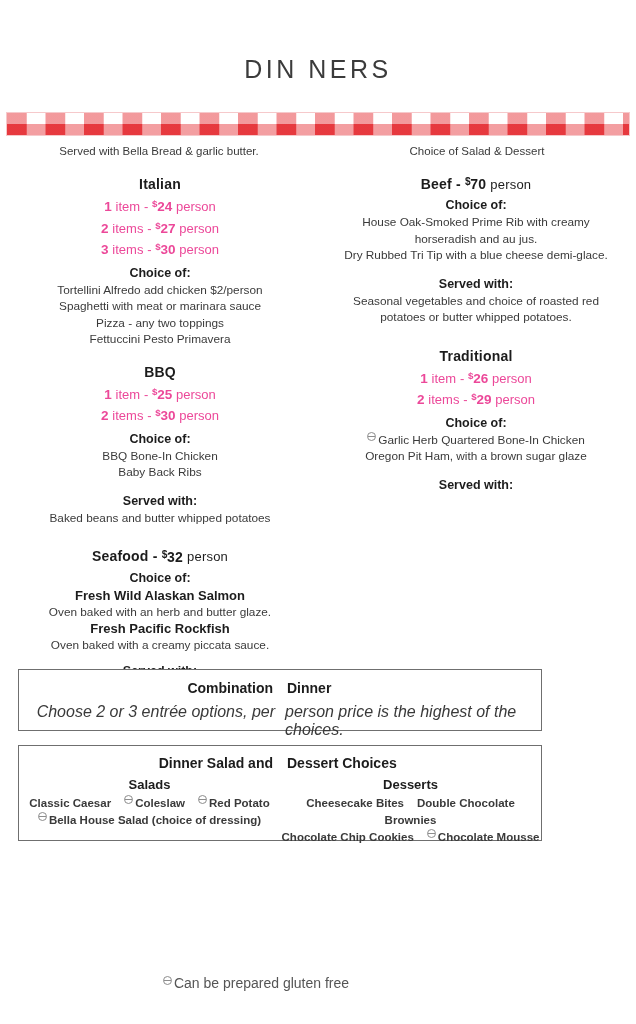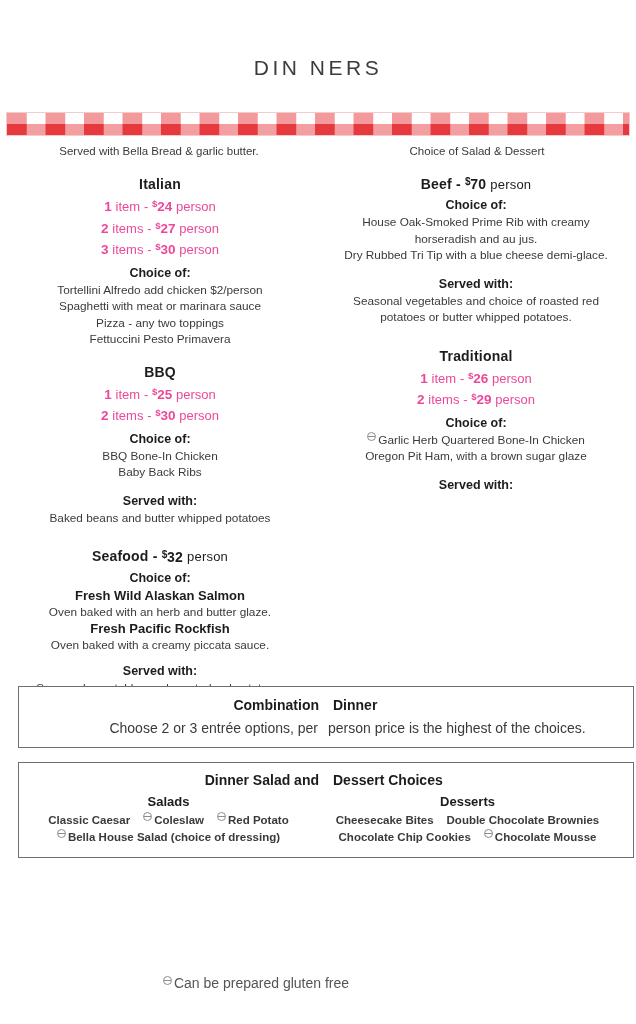--- a/index.html
+++ b/index.html
@@ -14,21 +14,21 @@
     font-family: "Liberation Sans", sans-serif;
     color: #2b2b2b;
     overflow: hidden;
   }
 
   
   .page-title {
     text-align: center;
     font-family: "Liberation Sans", sans-serif;
     font-weight: 300;
-    font-size: 21px;
+    font-size: 25px;
     letter-spacing: 3.5px;
     color: #3b3b3b;
     margin: 0;
     padding-top: 57px;
     line-height: 1;
   }
 
   
   .gingham-band {
     position: absolute;
@@ -142,25 +142,24 @@
     background:
       linear-gradient(to bottom, transparent 42%, #8d8d8d 42%, #8d8d8d 58%, transparent 58%);
     vertical-align: 3px;
     margin-right: 2px;
   }
 
   
   .boxed {
     position: absolute;
     left: 18px;
-    width: 616px;
+    width: 524px;
     border: 1px solid #6f6f6f;
     box-sizing: border-box;
     background: #fff;
-    margin-top: 17px;
   }
   #combo-box { top: 669px; height: 62px; }
   #choices-box { top: 745px; height: 96px; }
 
   .box-heading {
     display: flex;
     justify-content: center;
     font-size: 14px;
     font-weight: bold;
     color: #1c1c1c;
@@ -170,22 +169,23 @@
   .bh-a { text-align: right; }
   .bh-b { text-align: left; }
   #combo-box .bh-a { width: 136px; }
   #combo-box .bh-b { width: 136px; padding-left: 14px; }
   #choices-box .bh-a { width: 152px; }
   #choices-box .bh-b { width: 152px; padding-left: 14px; }
 
   .combo-body {
     display: flex;
     margin-top: 7px;
-    font-size: 14px;
+    font-size: 16px;
     color: #3a3a3a;
+    font-style: italic;
   }
   .combo-body .cb-a { width: 299px; text-align: right; }
   .combo-body .cb-b { width: 299px; text-align: left; padding-left: 10px; }
 
   .choices-cols {
     display: flex;
     margin-top: 6px;
   }
   .choices-cols .cc { width: 299px; text-align: center; }
   .cc-title {

